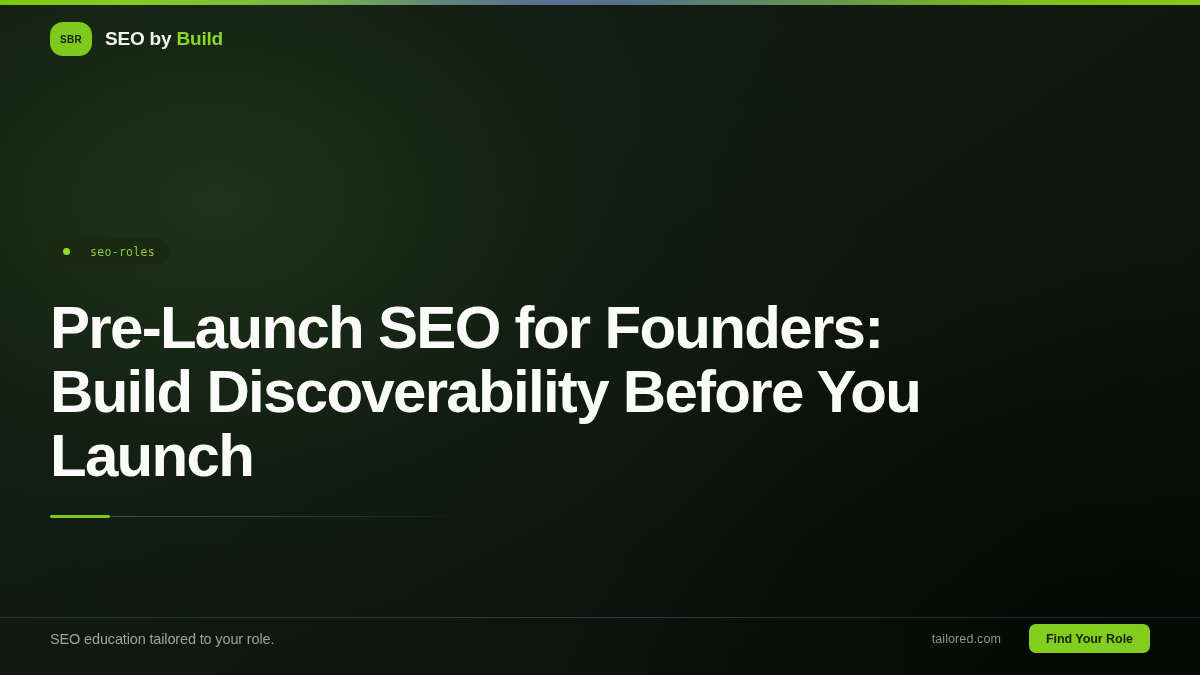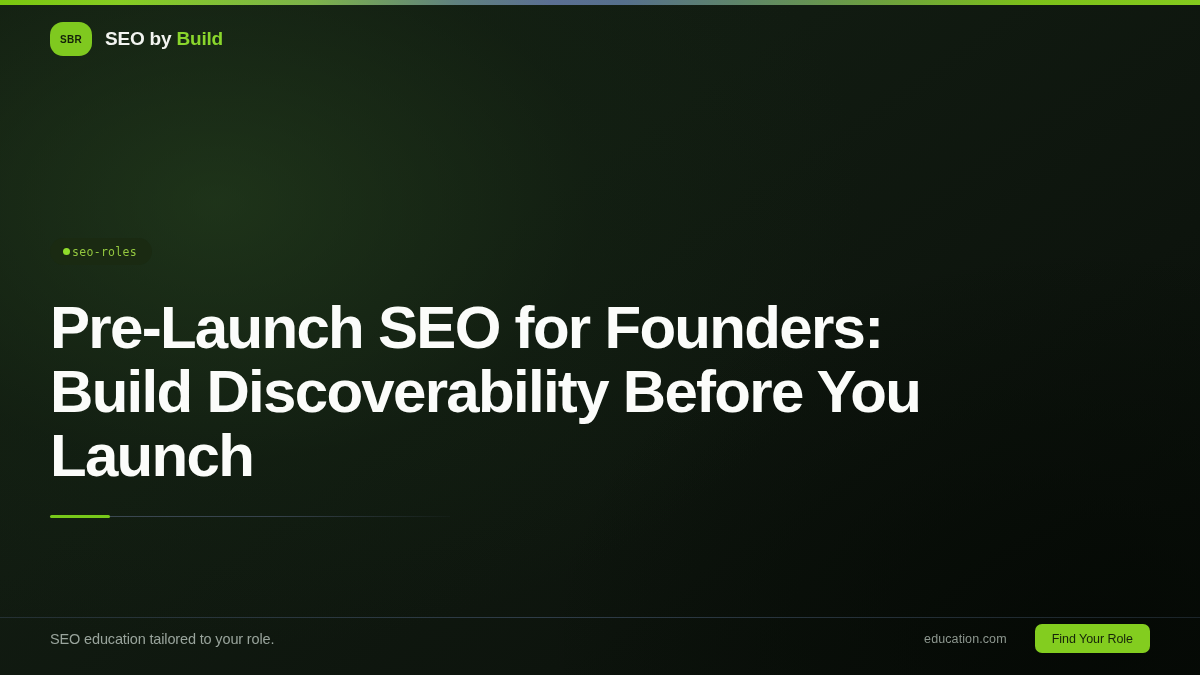--- a/index.html
+++ b/index.html
@@ -84,21 +84,21 @@
   }
 
   
   .hero {
     position:absolute;
     left:50px; top:238px;
     width:1030px;
   }
 
   .badge {
-    display:inline-flex; align-items:center; gap:2px;
+    display:inline-flex; align-items:center; gap:20px;
     height:27px;
     padding:0 15px 0 13px;
     border-radius:14px;
     background:#1a2a12;
   }
   .badge-dot {
     width:7px; height:7px;
     border-radius:50%;
     background:#8fdc2b;
     flex:0 0 auto;
@@ -170,21 +170,21 @@
 
   .cta-button {
     height:29px;
     padding:8px 17px;
     border:none;
     border-radius:7px;
     background:#83cd1f;
     color:#16240a;
     font-family:"Liberation Sans", sans-serif;
     font-size:12.5px;
-    font-weight:400;
+    font-weight:700;
     letter-spacing:-0.05px;
     cursor:pointer;
     display:flex; align-items:center; justify-content:center;
     white-space:nowrap;
   }
 </style>
 </head>
 <body>
 
 <div class="page">
@@ -220,18 +220,18 @@
       <div class="divider-accent"></div>
     </div>
 
   </div>
 
   <div class="footer-rule"></div>
 
   <div class="footer">
     <div class="footer-tagline">SEO education tailored to your role.</div>
     <div class="footer-right">
-      <span class="footer-url">education.com</span>
+      <span class="footer-url">tailored.com</span>
       <button class="cta-button">Find Your Role</button>
     </div>
   </div>
 
 </div>
 
 </body></html>

